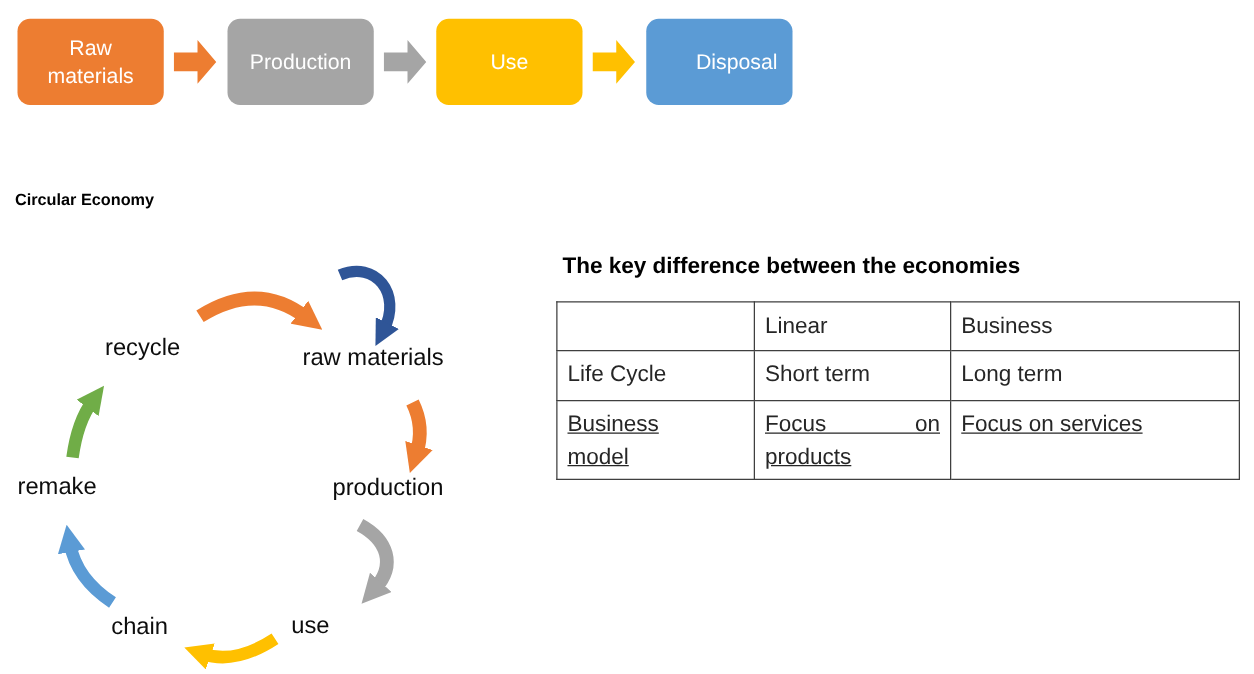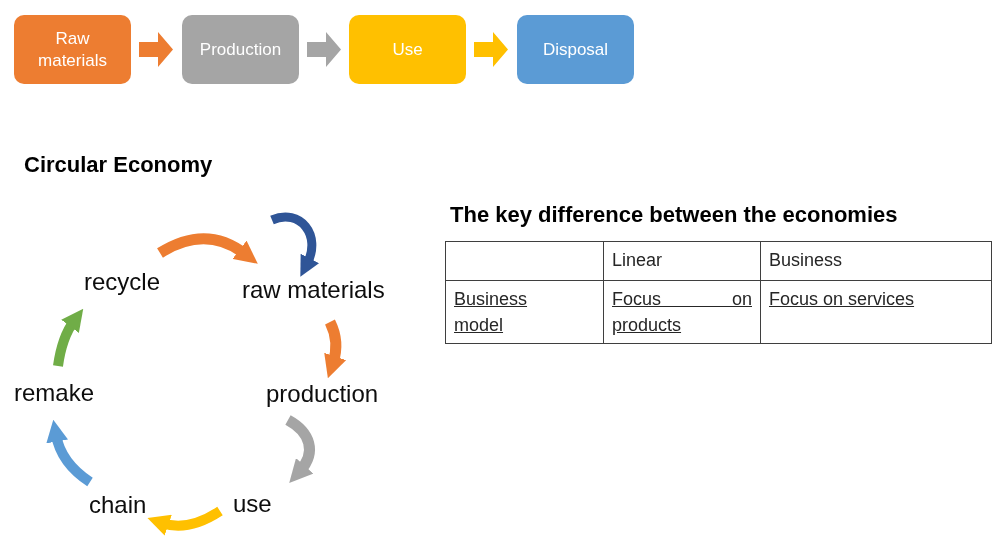--- a/index.html
+++ b/index.html
@@ -10,28 +10,28 @@
   
   .flow-box{
     position:absolute;top:15px;width:117px;height:69px;border-radius:10px;
     color:#ffffff;font-size:17px;line-height:1.25;display:flex;
     align-items:center;justify-content:center;text-align:center;padding:0 12px;
     box-sizing:border-box;
   }
   .c-orange{background:#ED7D31;}
   .c-gray{background:#A5A5A5;}
   .c-gold{background:#FFC000;}
-  .c-blue{background:#5B9BD5;}
+  .c-blue{background:#5B9BD5;justify-content:flex-end;}
   .flow-arrow{position:absolute;top:30px;width:35px;height:39px;}
   
-  .h-circular{position:absolute;left:24px;top:152px;font-size:22px;font-weight:700;color:#000;}
-  .h-keydiff{position:absolute;left:450px;top:202px;font-size:22px;font-weight:700;color:#000;}
+  .h-circular{position:absolute;left:12px;top:152px;font-size:13px;font-weight:700;color:#000;}
+  .h-keydiff{position:absolute;left:450px;top:202px;font-size:18px;font-weight:700;color:#000;}
   
   .cycle-svg{position:absolute;left:0;top:190px;}
-  .cycle-label{position:absolute;font-size:24px;color:#0d0d0d;white-space:nowrap;}
+  .cycle-label{position:absolute;font-size:19px;color:#0d0d0d;white-space:nowrap;}
   .lbl-recycle{left:84px;top:268px;}
   .lbl-raw{left:242px;top:276px;}
   .lbl-production{left:266px;top:380px;}
   .lbl-use{left:233px;top:490px;}
   .lbl-reuse{left:89px;top:491px;}
   .lbl-remake{left:14px;top:379px;}
   
   .cmp-table{
     position:absolute;left:445px;top:241px;border-collapse:collapse;
     font-size:18px;color:#262626;table-layout:fixed;
@@ -128,20 +128,25 @@
     <col class="col0">
       <col class="col1">
       <col class="col2">
   </colgroup>
   <tbody>
     <tr class="rh0">
       <th></th>
       <th>Linear</th>
       <th>Business</th>
     </tr>
+    <tr class="rh2">
+      <td>Life Cycle</td>
+      <td>Short term</td>
+      <td>Long term</td>
+    </tr>
     <tr class="rh3">
       <td>Business
 model</td>
       <td class="jc">Focus on
 products</td>
       <td>Focus on services</td>
     </tr>
   </tbody>
 </table>
 

